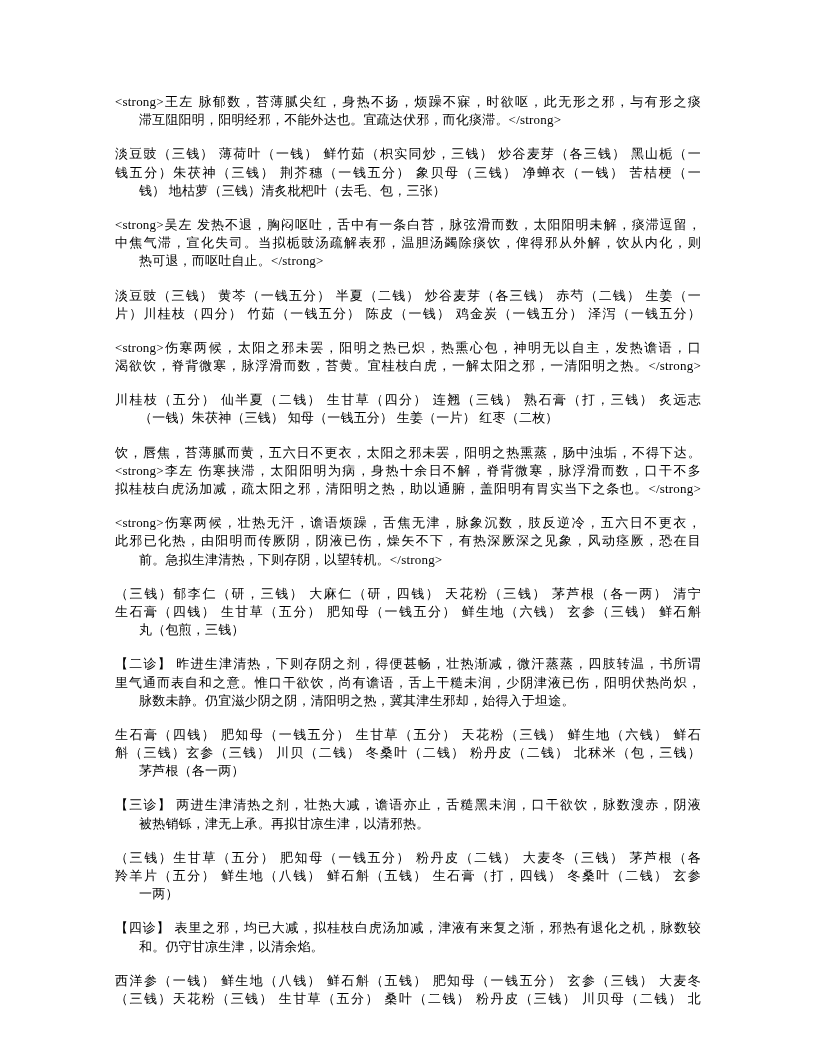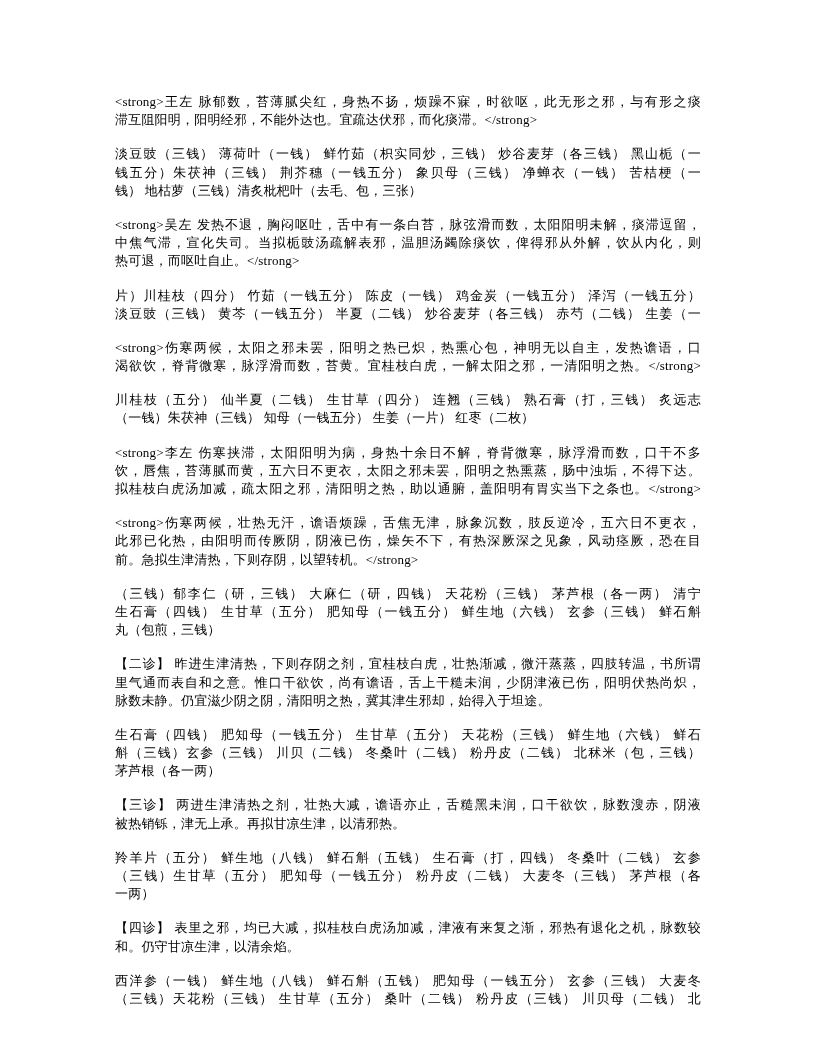--- a/index.html
+++ b/index.html
@@ -27,20 +27,21 @@
     line-height: 18.2px;
     height: 18.2px;
     overflow: hidden;
     text-align: justify;
     text-align-last: justify;
     letter-spacing: 0.2px;
   }
   .line.last {
     text-align: left;
     text-align-last: left;
+    margin-left: 24px;
   }
 </style>
 </head>
 <body>
 
 <div class="page">
 
   <p class="para">
     </p>
     <div class="line">&lt;strong&gt;王左 脉郁数，苔薄腻尖红，身热不扬，烦躁不寐，时欲呕，此无形之邪，与有形之痰</div>
@@ -56,40 +57,40 @@
 
   <p class="para">
     </p>
     <div class="line">&lt;strong&gt;吴左 发热不退，胸闷呕吐，舌中有一条白苔，脉弦滑而数，太阳阳明未解，痰滞逗留，</div>
     <div class="line">中焦气滞，宣化失司。当拟栀豉汤疏解表邪，温胆汤蠲除痰饮，俾得邪从外解，饮从内化，则</div>
     <div class="line last">热可退，而呕吐自止。&lt;/strong&gt;</div>
   <p></p>
 
   <p class="para">
     </p>
+    <div class="line">淡豆豉（三钱） 黄芩（一钱五分） 半夏（二钱） 炒谷麦芽（各三钱） 赤芍（二钱） 生姜（一</div>
     <div class="line">片）川桂枝（四分） 竹茹（一钱五分） 陈皮（一钱） 鸡金炭（一钱五分） 泽泻（一钱五分）</div>
-    <div class="line">淡豆豉（三钱） 黄芩（一钱五分） 半夏（二钱） 炒谷麦芽（各三钱） 赤芍（二钱） 生姜（一</div>
   <p></p>
 
   <p class="para">
     </p>
     <div class="line">&lt;strong&gt;伤寒两候，太阳之邪未罢，阳明之热已炽，热熏心包，神明无以自主，发热谵语，口</div>
     <div class="line">渴欲饮，脊背微寒，脉浮滑而数，苔黄。宜桂枝白虎，一解太阳之邪，一清阳明之热。&lt;/strong&gt;</div>
   <p></p>
 
   <p class="para">
     </p>
     <div class="line">川桂枝（五分） 仙半夏（二钱） 生甘草（四分） 连翘（三钱） 熟石膏（打，三钱） 炙远志</div>
     <div class="line last">（一钱）朱茯神（三钱） 知母（一钱五分） 生姜（一片） 红枣（二枚）</div>
   <p></p>
 
   <p class="para">
     </p>
+    <div class="line">饮，唇焦，苔薄腻而黄，五六日不更衣，太阳之邪未罢，阳明之热熏蒸，肠中浊垢，不得下达。</div>
     <div class="line">&lt;strong&gt;李左 伤寒挟滞，太阳阳明为病，身热十余日不解，脊背微寒，脉浮滑而数，口干不多</div>
-    <div class="line">饮，唇焦，苔薄腻而黄，五六日不更衣，太阳之邪未罢，阳明之热熏蒸，肠中浊垢，不得下达。</div>
     <div class="line">拟桂枝白虎汤加减，疏太阳之邪，清阳明之热，助以通腑，盖阳明有胃实当下之条也。&lt;/strong&gt;</div>
   <p></p>
 
   <p class="para">
     </p>
   <p></p>
 
   <p class="para">
     </p>
     <div class="line">&lt;strong&gt;伤寒两候，壮热无汗，谵语烦躁，舌焦无津，脉象沉数，肢反逆冷，五六日不更衣，</div>
@@ -99,42 +100,42 @@
 
   <p class="para">
     </p>
     <div class="line">（三钱）郁李仁（研，三钱） 大麻仁（研，四钱） 天花粉（三钱） 茅芦根（各一两） 清宁</div>
     <div class="line">生石膏（四钱） 生甘草（五分） 肥知母（一钱五分） 鲜生地（六钱） 玄参（三钱） 鲜石斛</div>
     <div class="line last">丸（包煎，三钱）</div>
   <p></p>
 
   <p class="para">
     </p>
-    <div class="line">【二诊】 昨进生津清热，下则存阴之剂，宜桂枝白虎，壮热渐减，微汗蒸蒸，四肢转温，书所谓</div>
+    <div class="line">【二诊】 昨进生津清热，下则存阴之剂，得便甚畅，壮热渐减，微汗蒸蒸，四肢转温，书所谓</div>
     <div class="line">里气通而表自和之意。惟口干欲饮，尚有谵语，舌上干糙未润，少阴津液已伤，阳明伏热尚炽，</div>
     <div class="line last">脉数未静。仍宜滋少阴之阴，清阳明之热，冀其津生邪却，始得入于坦途。</div>
   <p></p>
 
   <p class="para">
     </p>
     <div class="line">生石膏（四钱） 肥知母（一钱五分） 生甘草（五分） 天花粉（三钱） 鲜生地（六钱） 鲜石</div>
     <div class="line">斛（三钱）玄参（三钱） 川贝（二钱） 冬桑叶（二钱） 粉丹皮（二钱） 北秫米（包，三钱）</div>
     <div class="line last">茅芦根（各一两）</div>
   <p></p>
 
   <p class="para">
     </p>
     <div class="line">【三诊】 两进生津清热之剂，壮热大减，谵语亦止，舌糙黑未润，口干欲饮，脉数溲赤，阴液</div>
     <div class="line last">被热销铄，津无上承。再拟甘凉生津，以清邪热。</div>
   <p></p>
 
   <p class="para">
     </p>
+    <div class="line">（三钱）生甘草（五分） 肥知母（一钱五分） 粉丹皮（二钱） 大麦冬（三钱） 茅芦根（各</div>
     <div class="line">羚羊片（五分） 鲜生地（八钱） 鲜石斛（五钱） 生石膏（打，四钱） 冬桑叶（二钱） 玄参</div>
-    <div class="line">（三钱）生甘草（五分） 肥知母（一钱五分） 粉丹皮（二钱） 大麦冬（三钱） 茅芦根（各</div>
     <div class="line last">一两）</div>
   <p></p>
 
   <p class="para">
     </p>
     <div class="line">【四诊】 表里之邪，均已大减，拟桂枝白虎汤加减，津液有来复之渐，邪热有退化之机，脉数较</div>
     <div class="line last">和。仍守甘凉生津，以清余焰。</div>
   <p></p>
 
   <p class="para">

